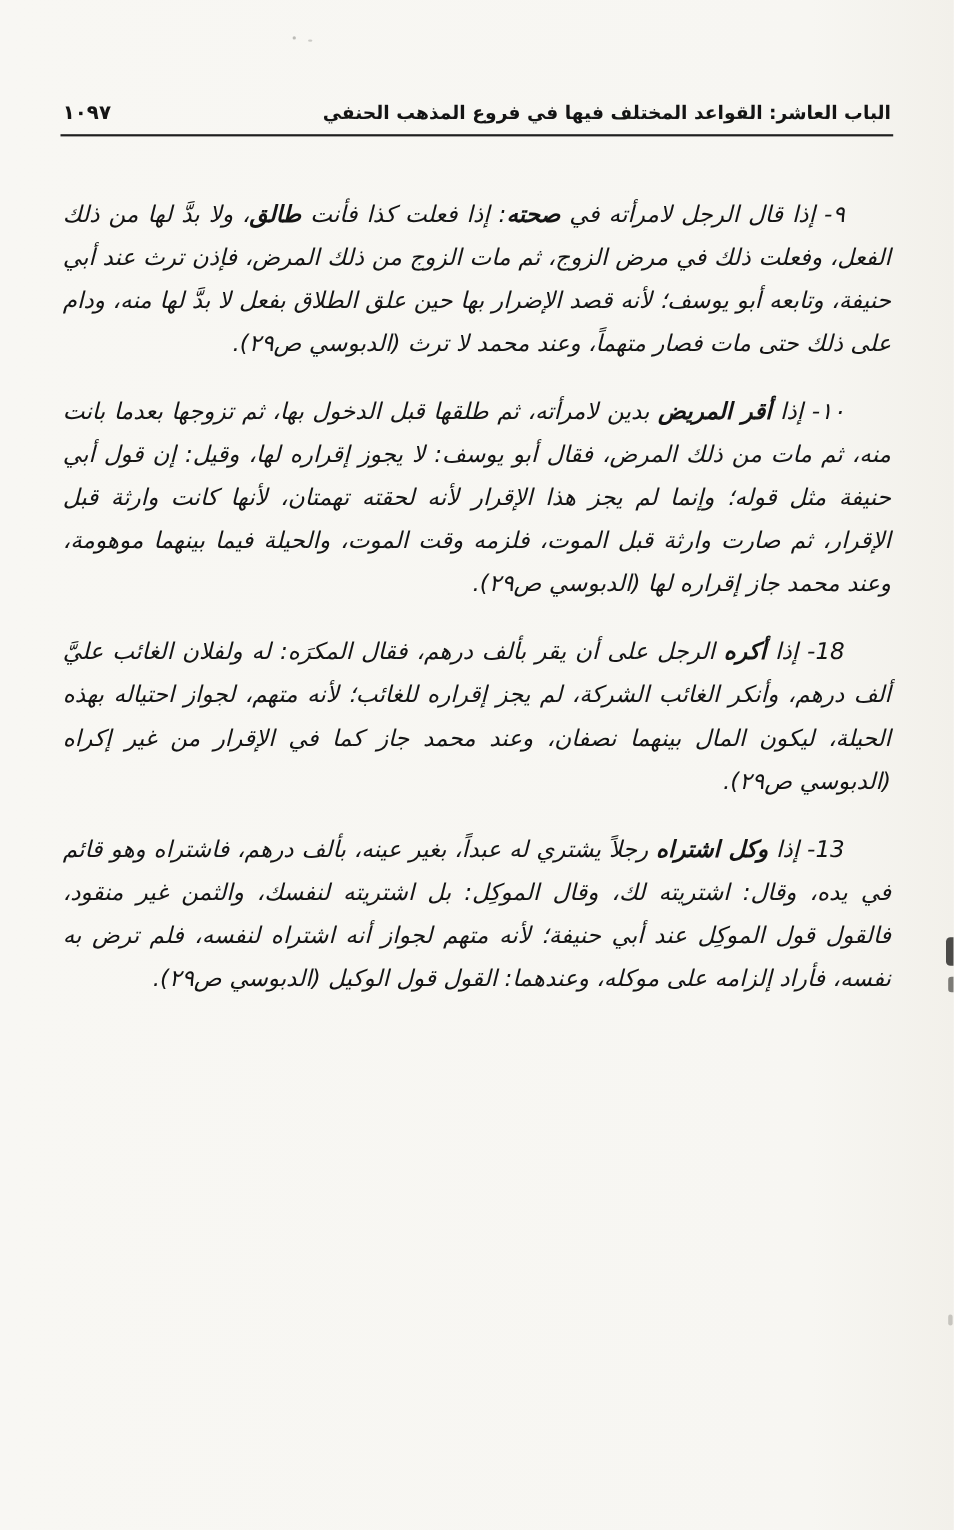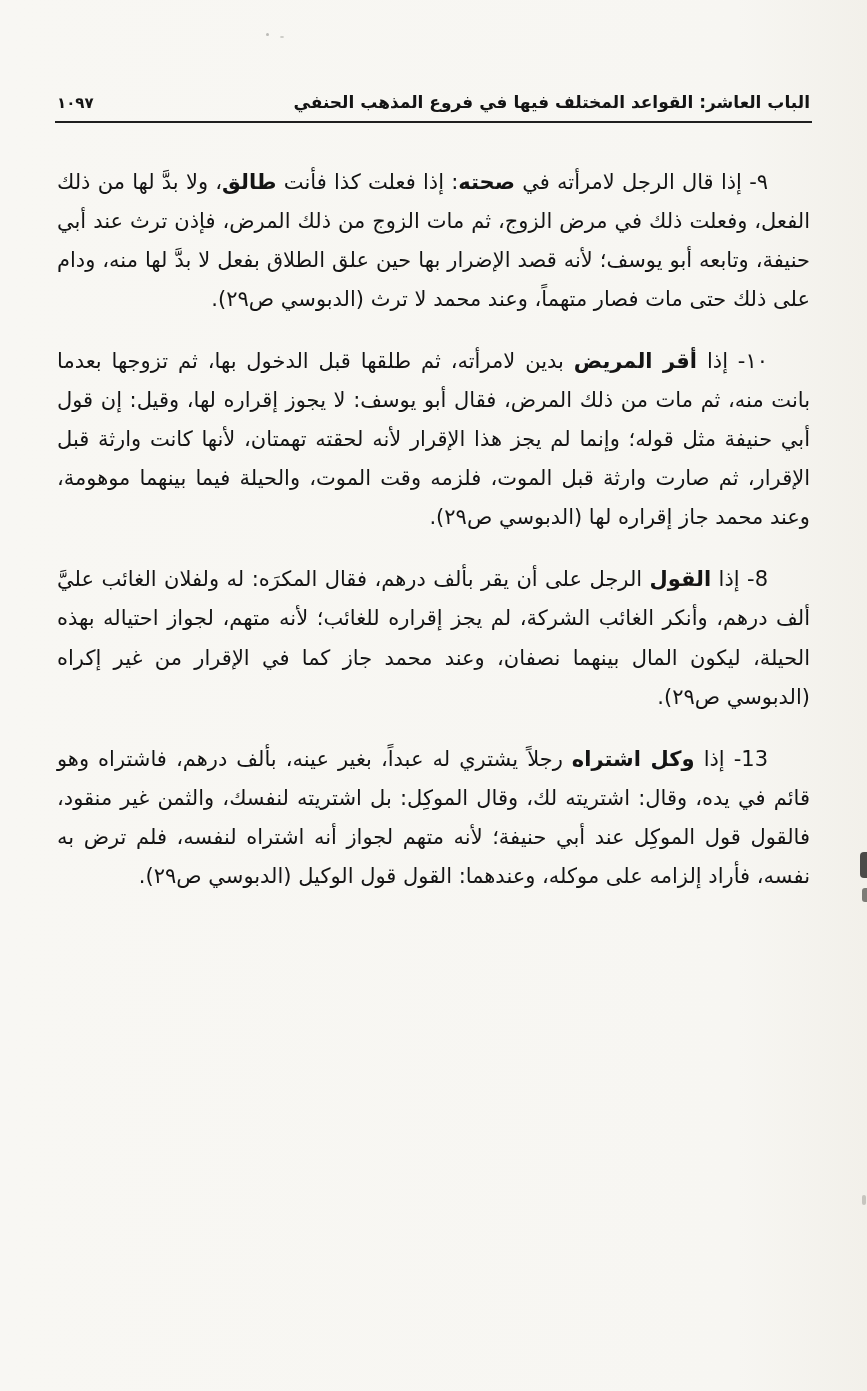--- a/index.html
+++ b/index.html
@@ -26,38 +26,39 @@
     margin-top: 92px;
   }
   .header-title {
     font-weight: bold;
     font-size: 17px;
     letter-spacing: 0.2px;
     white-space: nowrap;
   }
   .page-number {
     font-weight: bold;
-    font-size: 15px;
+    font-size: 18px;
     letter-spacing: 1px;
   }
   .header-rule {
     height: 2px;
     background: #1f1f1f;
     margin: 9px 55px 0 55px;
   }
   .content {
     direction: rtl;
     text-align: justify;
     padding: 36px 57px 0 57px;
     font-size: 21px;
     line-height: 1.86;
   }
   .para {
-    margin: 4px 0 23px 0;
+    margin: 16px 0 23px 0;
     text-indent: 42px;
+    font-style: italic;
   }
   .para b { font-weight: bold; }
   
   .artifact { position: absolute; background: #8a8a85; }
   .dot-a { top: 33px; left: 266px; width: 3px; height: 3px; border-radius: 50%; opacity: .55; }
   .dot-b { top: 36px; left: 280px; width: 4px; height: 2px; border-radius: 50%; opacity: .4; }
   .edge-mark-a {
     top: 852px; right: 0; width: 7px; height: 26px;
     background: #2e2d2b; border-radius: 4px 0 0 4px; opacity: .85;
   }
@@ -81,21 +82,21 @@
   <header class="page-header">
     <div class="header-title">الباب العاشر: القواعد المختلف فيها في فروع المذهب الحنفي</div>
     <div class="page-number">١٠٩٧</div>
   </header>
 
   <div class="header-rule"></div>
 
   <main class="content" id="paragraphs">
       <p class="para"><span>٩- إذا قال الرجل لامرأته في </span><b>صحته</b><span>: إذا فعلت كذا فأنت </span><b>طالق</b><span>، ولا بدَّ لها من ذلك الفعل، وفعلت ذلك في مرض الزوج، ثم مات الزوج من ذلك المرض، فإذن ترث عند أبي حنيفة، وتابعه أبو يوسف؛ لأنه قصد الإضرار بها حين علق الطلاق بفعل لا بدَّ لها منه، ودام على ذلك حتى مات فصار متهماً، وعند محمد لا ترث (الدبوسي ص٢٩).</span></p>
       <p class="para"><span>١٠- إذا </span><b>أقر المريض</b><span> بدين لامرأته، ثم طلقها قبل الدخول بها، ثم تزوجها بعدما بانت منه، ثم مات من ذلك المرض، فقال أبو يوسف: لا يجوز إقراره لها، وقيل: إن قول أبي حنيفة مثل قوله؛ وإنما لم يجز هذا الإقرار لأنه لحقته تهمتان، لأنها كانت وارثة قبل الإقرار، ثم صارت وارثة قبل الموت، فلزمه وقت الموت، والحيلة فيما بينهما موهومة، وعند محمد جاز إقراره لها (الدبوسي ص٢٩).</span></p>
-      <p class="para"><span>8- إذا </span><b>القول</b><span> الرجل على أن يقر بألف درهم، فقال المكرَه: له ولفلان الغائب عليَّ ألف درهم، وأنكر الغائب الشركة، لم يجز إقراره للغائب؛ لأنه متهم، لجواز احتياله بهذه الحيلة، ليكون المال بينهما نصفان، وعند محمد جاز كما في الإقرار من غير إكراه (الدبوسي ص٢٩).</span></p>
+      <p class="para"><span>18- إذا </span><b>أكره</b><span> الرجل على أن يقر بألف درهم، فقال المكرَه: له ولفلان الغائب عليَّ ألف درهم، وأنكر الغائب الشركة، لم يجز إقراره للغائب؛ لأنه متهم، لجواز احتياله بهذه الحيلة، ليكون المال بينهما نصفان، وعند محمد جاز كما في الإقرار من غير إكراه (الدبوسي ص٢٩).</span></p>
       <p class="para"><span>13- إذا </span><b>وكل اشتراه</b><span> رجلاً يشتري له عبداً، بغير عينه، بألف درهم، فاشتراه وهو قائم في يده، وقال: اشتريته لك، وقال الموكِل: بل اشتريته لنفسك، والثمن غير منقود، فالقول قول الموكِل عند أبي حنيفة؛ لأنه متهم لجواز أنه اشتراه لنفسه، فلم ترض به نفسه، فأراد إلزامه على موكله، وعندهما: القول قول الوكيل (الدبوسي ص٢٩).</span></p>
     </main>
 
   <span class="artifact edge-mark-a"></span>
   <span class="artifact edge-mark-b"></span>
   <span class="artifact edge-smudge"></span>
 
 </div>
 
 </body></html>

